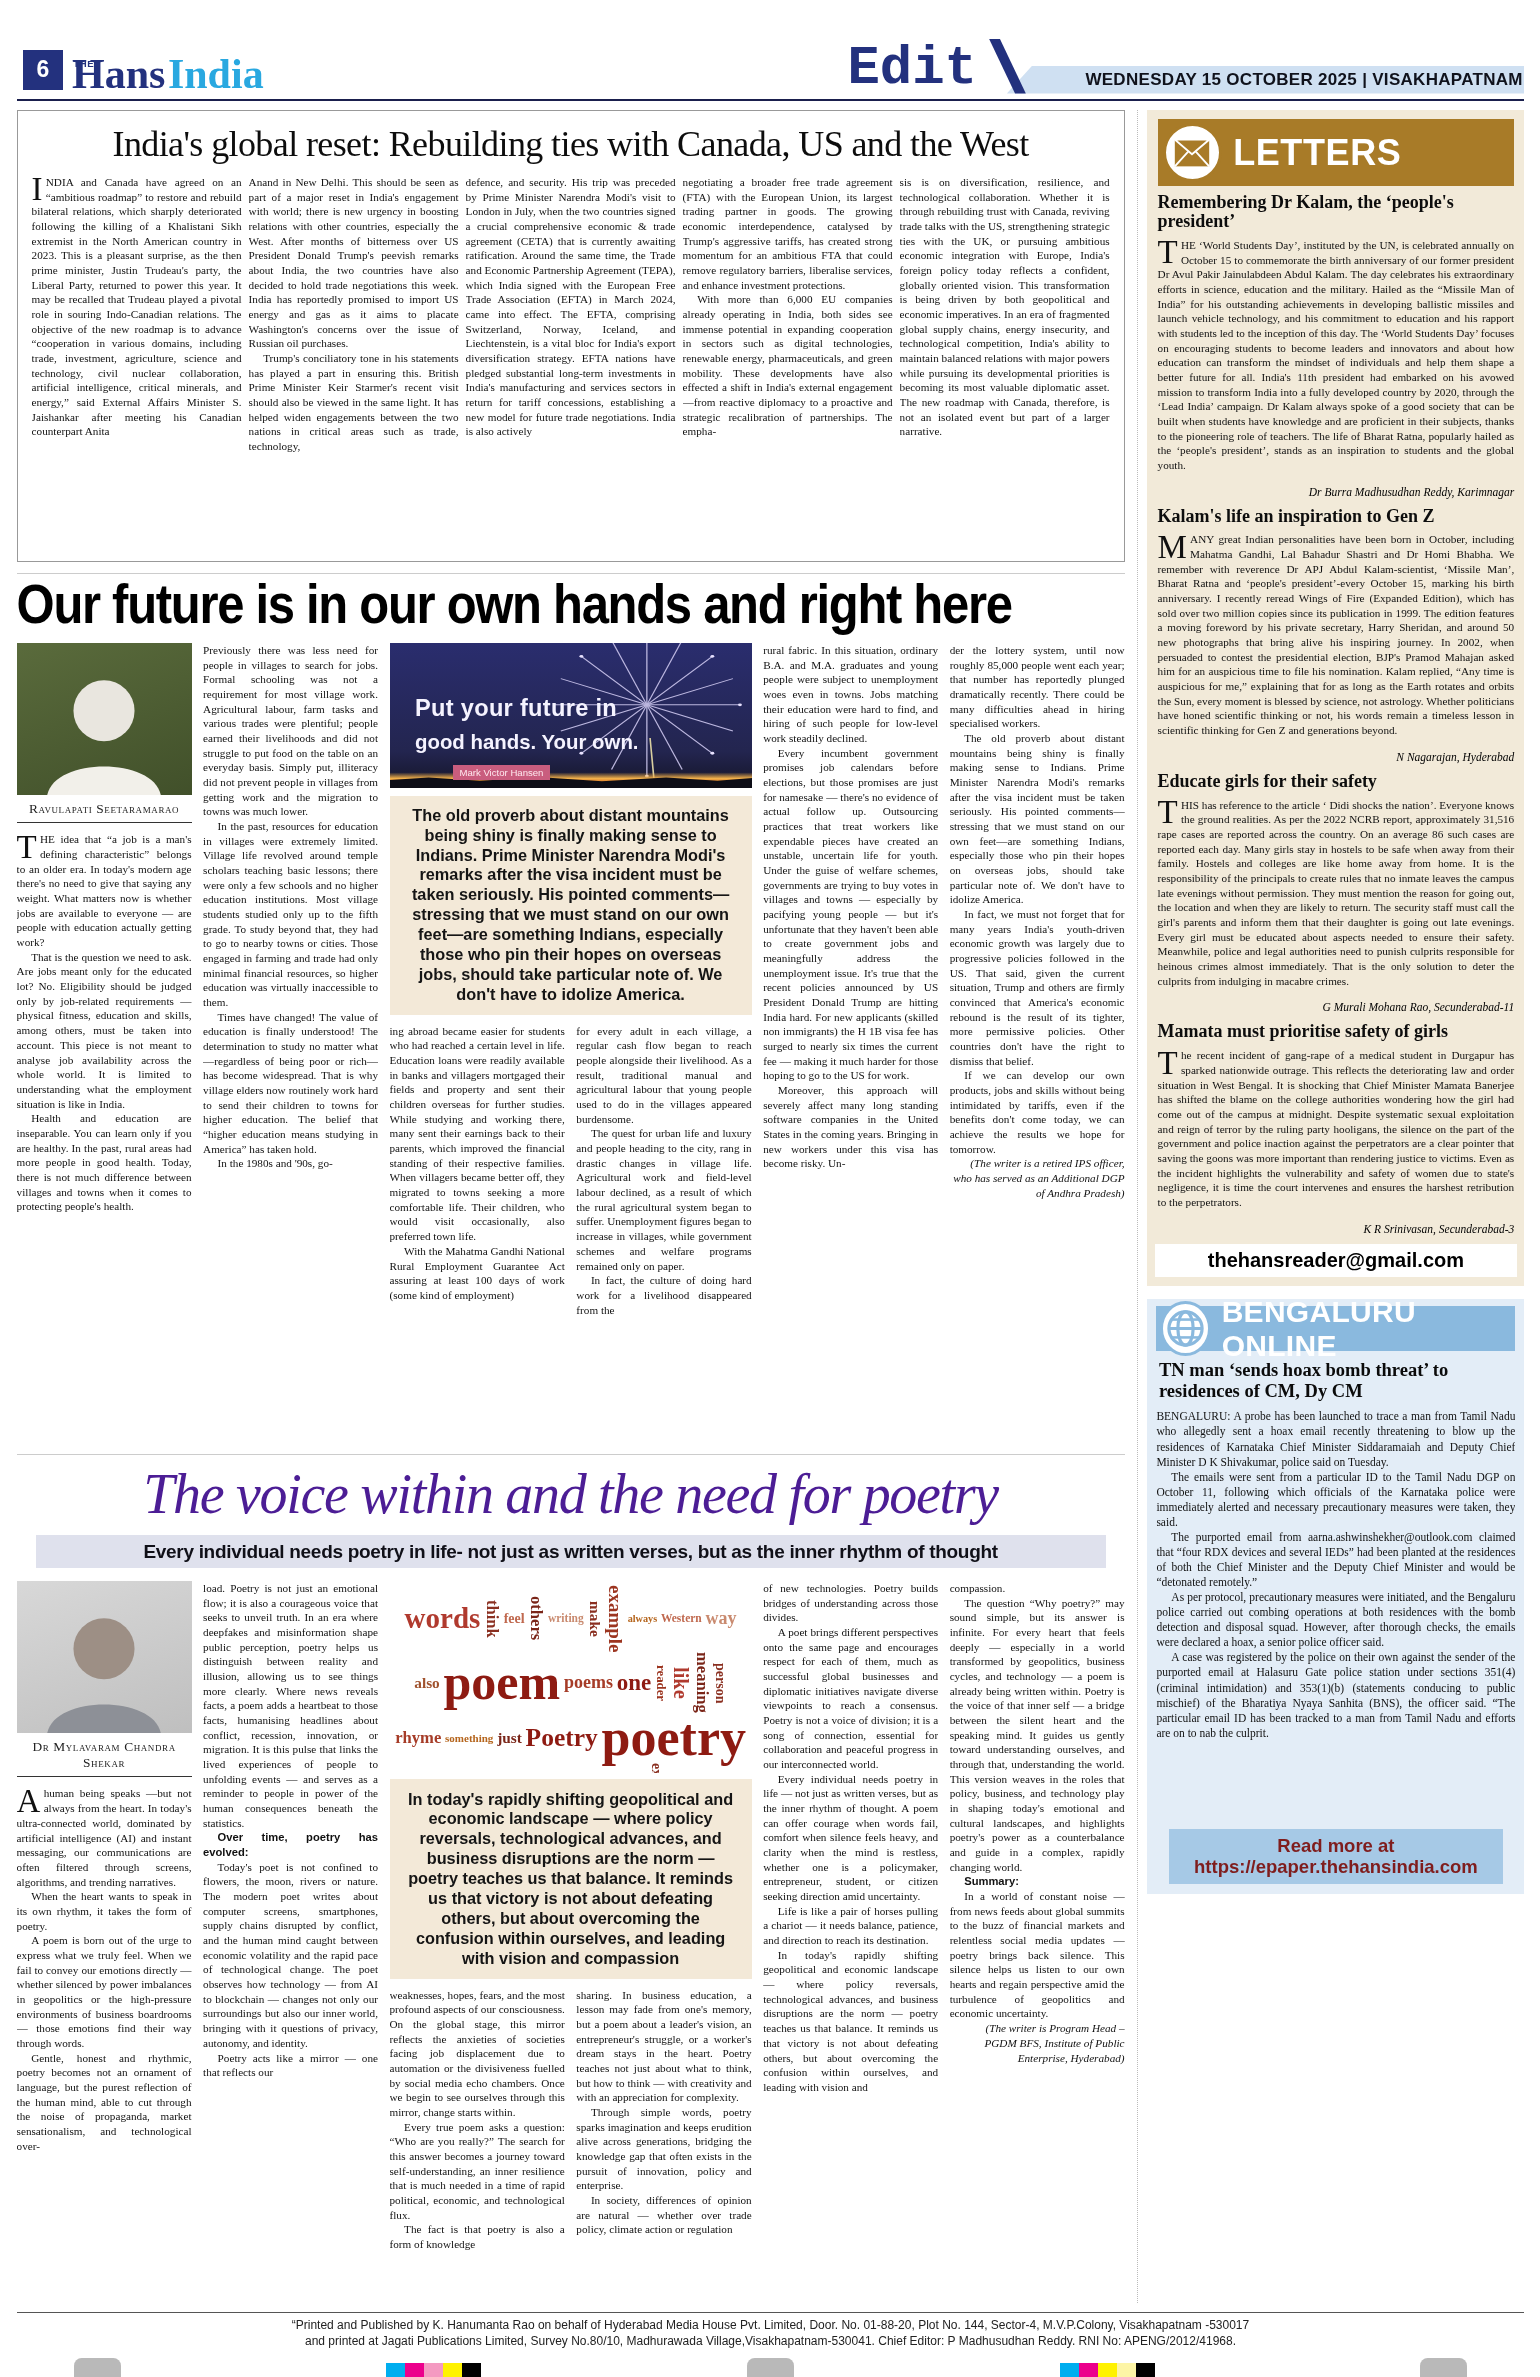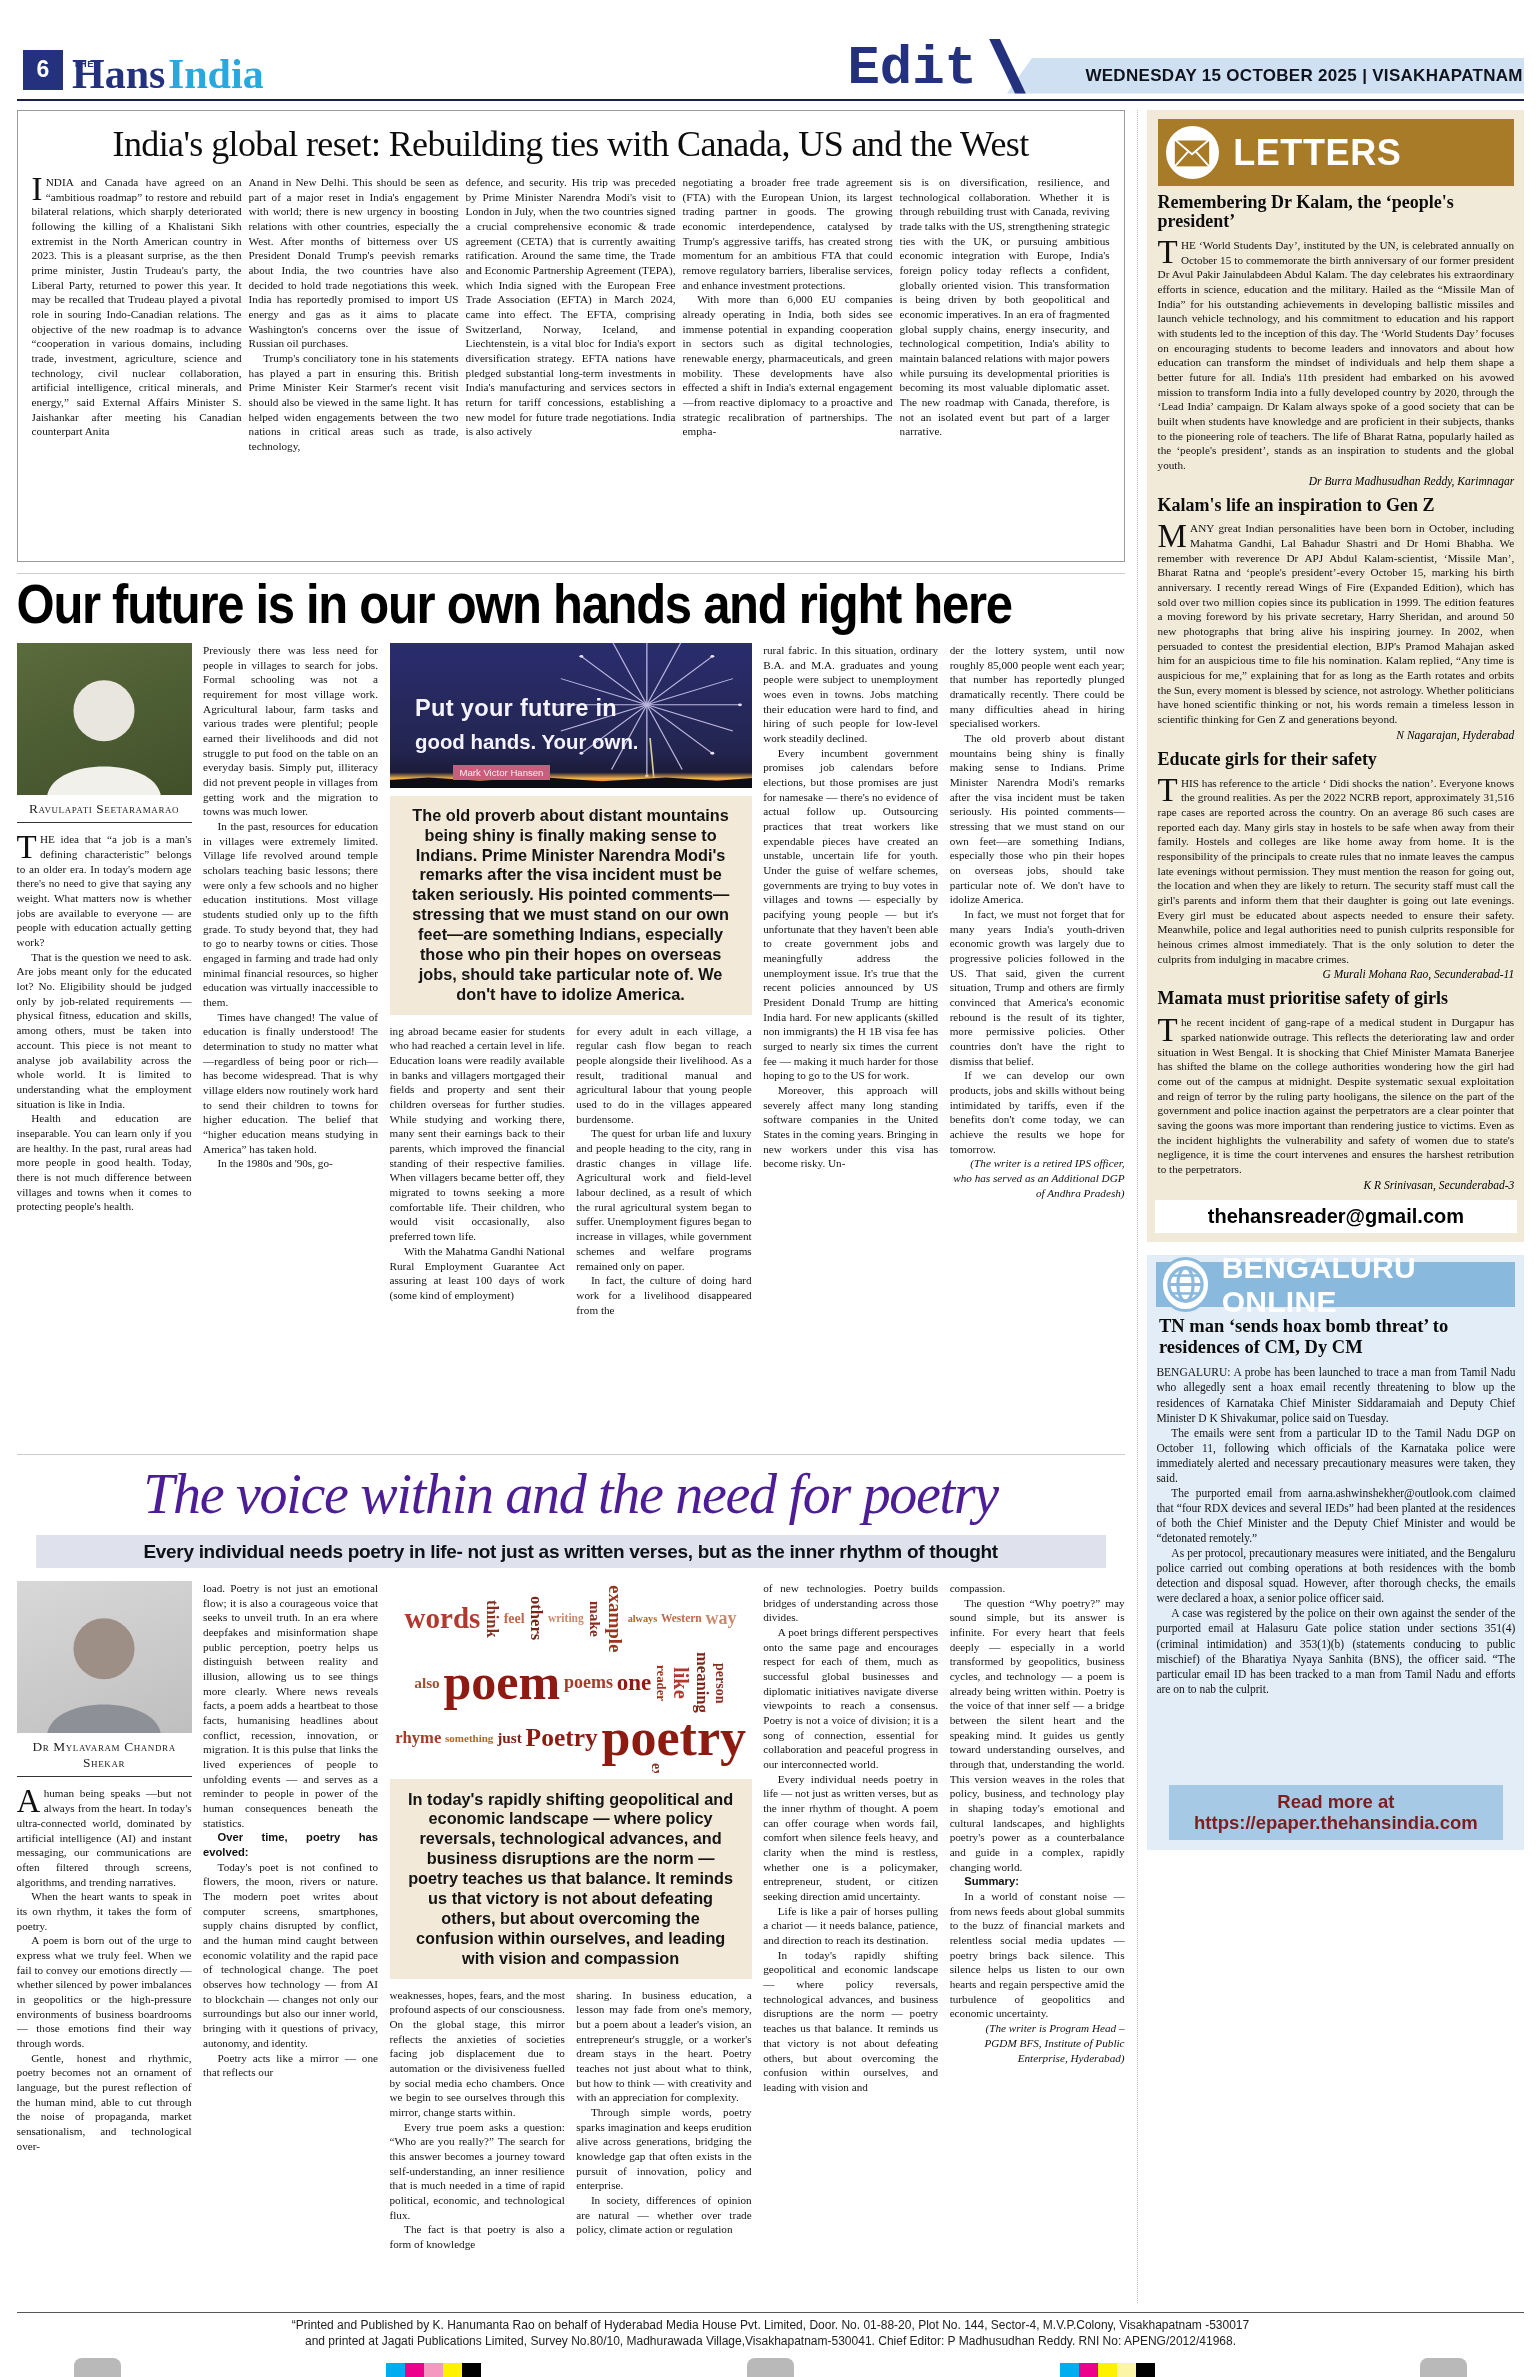--- a/index.html
+++ b/index.html
@@ -12,21 +12,21 @@
   .mast-left { display:flex; align-items:flex-end; gap:9px; padding-left:6.4px; }
   .pagenum { width:40px; height:40px; background:#23317e; color:#fff; font-family:"Liberation Sans",sans-serif;
              font-weight:bold; font-size:23px; display:flex; align-items:center; justify-content:center; margin-bottom:3.8px; }
   .logo { position:relative; line-height:0.9; }
   .logo .the { position:absolute; left:1.3px; top:3.8px; font-size:9.6px; letter-spacing:0.6px; color:#23317e; font-weight:bold; font-family:"Liberation Sans",sans-serif;}
   .logo .hans { font-size:42px; font-weight:bold; color:#23317e; font-family:"Liberation Serif",serif; padding-left:0px;}
   .logo .india { font-size:42px; font-weight:bold; color:#29a8e0; font-family:"Liberation Serif",serif; position:relative;}
   .mast-right { display:flex; align-items:flex-end; flex:1; justify-content:flex-end; padding-left:38px; max-width:715px; }
   .edit-title { font-size:54px; font-weight:bold; color:#23317e; font-family:Liberation Mono, monospace; line-height:0.9; margin-right:3.8px;}
   .pen-icon { width:45px; height:55px; background:#23317e; clip-path:polygon(18% 0, 42% 0, 100% 100%, 76% 100%); margin-right:-19px; z-index:2;}
-  .date-bar { background:#cfe0f2; height:36px; flex:1; clip-path:polygon(25.5px 0,100% 0,100% 100%,0 100%);
+  .date-bar { background:#cfe0f2; height:28px; flex:1; clip-path:polygon(25.5px 0,100% 0,100% 100%,0 100%);
               display:flex; align-items:center; justify-content:center; padding-left:77px;}
   .date-bar span { font-family:"Liberation Sans",sans-serif; font-weight:bold; font-size:17px; color:#10121c; letter-spacing:0.3px;}
   .mast-rule { height:2.6px; background:#1a1f4d; margin-top:5.1px; }
 
   
   .content { display:flex; gap:12.8px; margin-top:9px; }
   .left-region { width:1108px; }
   .right-region { flex:1; border-left:1.3px dotted #bbb; padding-left:9px; }
 
   
@@ -78,21 +78,21 @@
 
   
   .letters-panel { background:#f2ead9; padding:9px 10.2px 6.4px 10.2px; }
   .letters-head { background:#a87b28; height:67px; display:flex; align-items:center; gap:11.5px; padding-left:5.1px; margin-bottom:6.4px;}
   .env-circle { width:59px; height:59px; border-radius:50%; background:#fff; border:3.2px solid #a87b28; display:flex;
                 align-items:center; justify-content:center; margin-top:0px; z-index:2;}
   .letters-title { color:#fff; font-family:"Liberation Sans",sans-serif; font-weight:bold; font-size:36px; letter-spacing:0.6px;}
   .letter { margin-bottom:9px; }
   .letter-title { font-size:18px; font-weight:bold; line-height:1.08; margin-bottom:6.4px; color:#0d0d0d;}
   .letter p { font-size:11.2px; }
-  .letter-sig { text-align:right; font-size:11.5px; margin-top:2px; }
+  .letter-sig { text-align:right; font-size:11.5px; margin-top:13px; }
   .letter-sig em { font-style:italic; }
   .email-bar { background:#fff; text-align:center; font-family:"Liberation Sans",sans-serif; font-weight:bold;
                font-size:20px; padding:5.1px 0; margin:3.8px -2.6px 2.6px -2.6px; color:#000;}
 
   
   .beng-panel { background:#e3edf7; margin-top:12.8px; padding:7.7px 9px 9px 9px; }
   .beng-head { background:#8ab9de; height:45px; display:flex; align-items:center; gap:10.2px; padding-left:3.8px; margin-bottom:9px;}
   .globe-circle { width:55px; height:55px; border-radius:50%; background:#fff; border:3.2px solid #8ab9de;
                   display:flex; align-items:center; justify-content:center; z-index:2;}
   .beng-title { color:#fff; font-family:"Liberation Sans",sans-serif; font-weight:bold; font-size:30px; letter-spacing:0.3px;}

